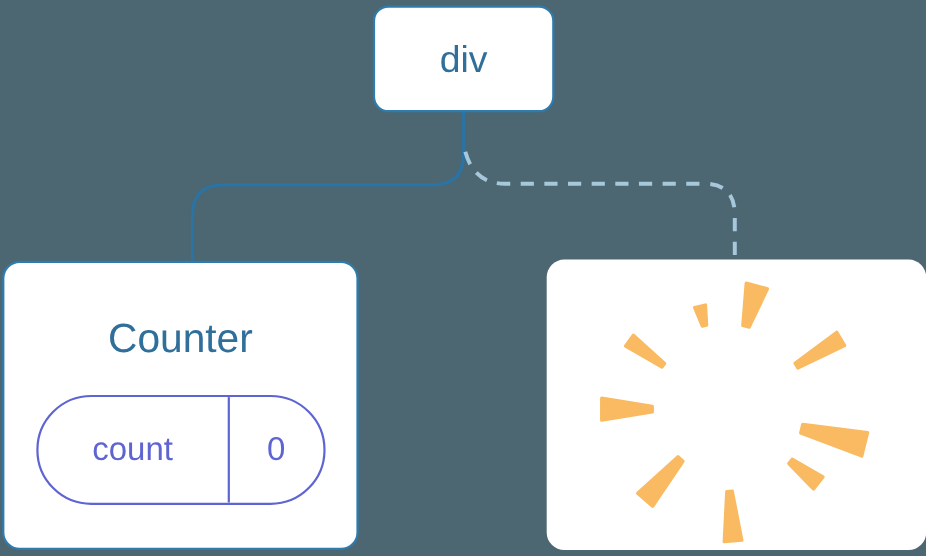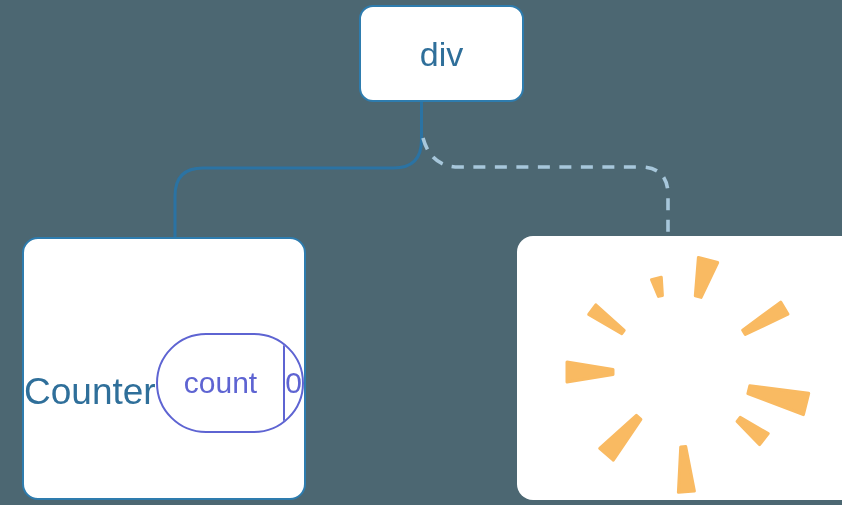--- a/index.html
+++ b/index.html
@@ -4,37 +4,37 @@
 <style>
   html,body{margin:0;padding:0;background:#4C6772;}
   .canvas{
     position:relative;
     width:842px;height:505px;
     background:var(--bg,#4C6772);
     overflow:hidden;
     font-family:"Liberation Sans",sans-serif;
   }
   .connectors{position:absolute;left:0;top:0;pointer-events:none;}
-  .node{position:absolute;background:var(--node_fill,#FFFFFF);box-sizing:border-box;margin-left:20px;}
+  .node{position:absolute;background:var(--node_fill,#FFFFFF);box-sizing:border-box;}
   .node-div{
     left:339px;top:5px;width:165px;height:97px;
     border:2.5px solid var(--border_blue,#2E7CAE);
     border-radius:14px;
     display:flex;align-items:center;justify-content:center;
   }
   .root-label{
     font-size:34px;line-height:1;
     font-weight:500;
     color:var(--text_blue,#2F6F9A);
   }
   .node-counter{
-    left:2px;top:237px;width:284px;height:263px;
+    left:2px;top:237px;width:324px;height:263px;
     border:2px solid var(--border_blue,#2E7CAE);
     border-radius:16px;
-    display:flex;flex-direction:row;align-items:center;
+    display:flex;flex-direction:column;align-items:center;
   }
   .counter-title{
     margin-top:46px;
     font-size:37px;line-height:46px;
     font-weight:500;
     color:var(--text_blue,#2F6F9A);
   }
   .state-pill{
     margin-top:28px;
     width:263px;height:100px;

